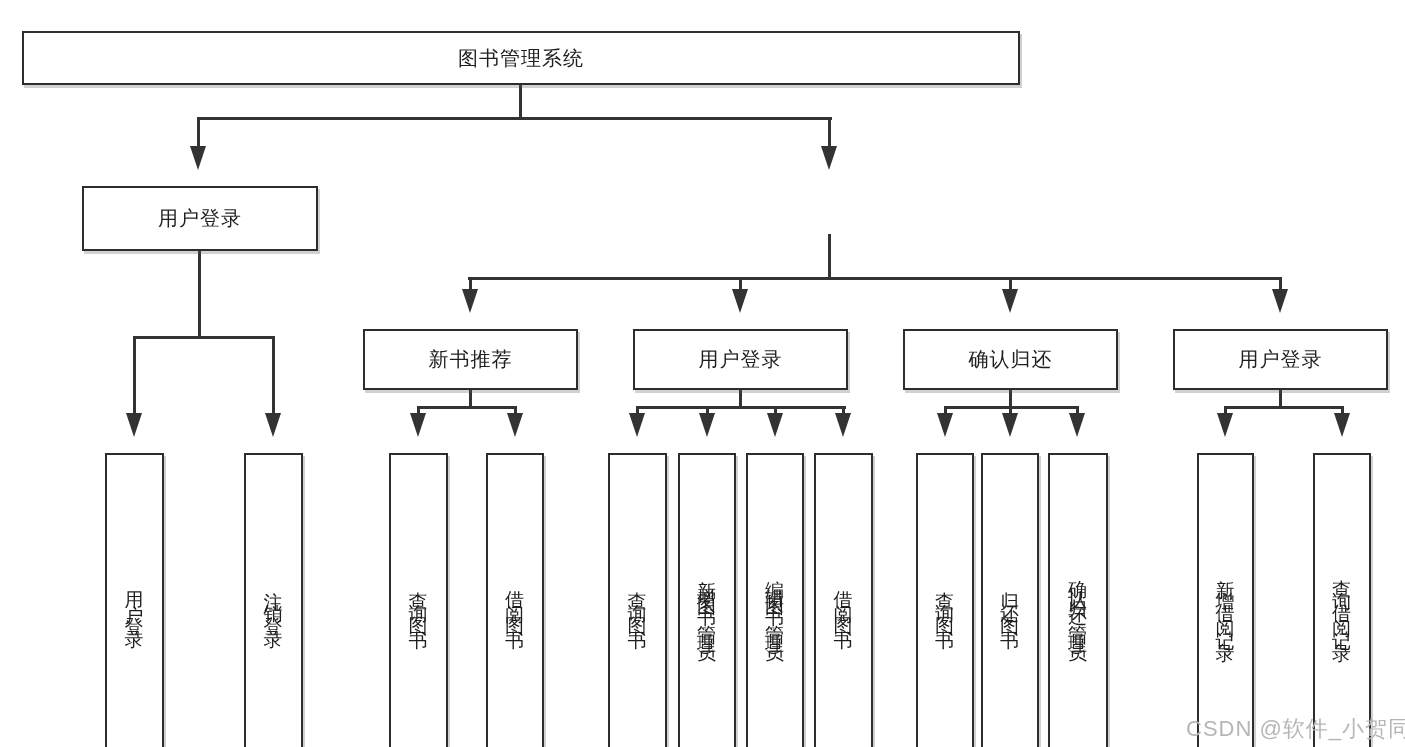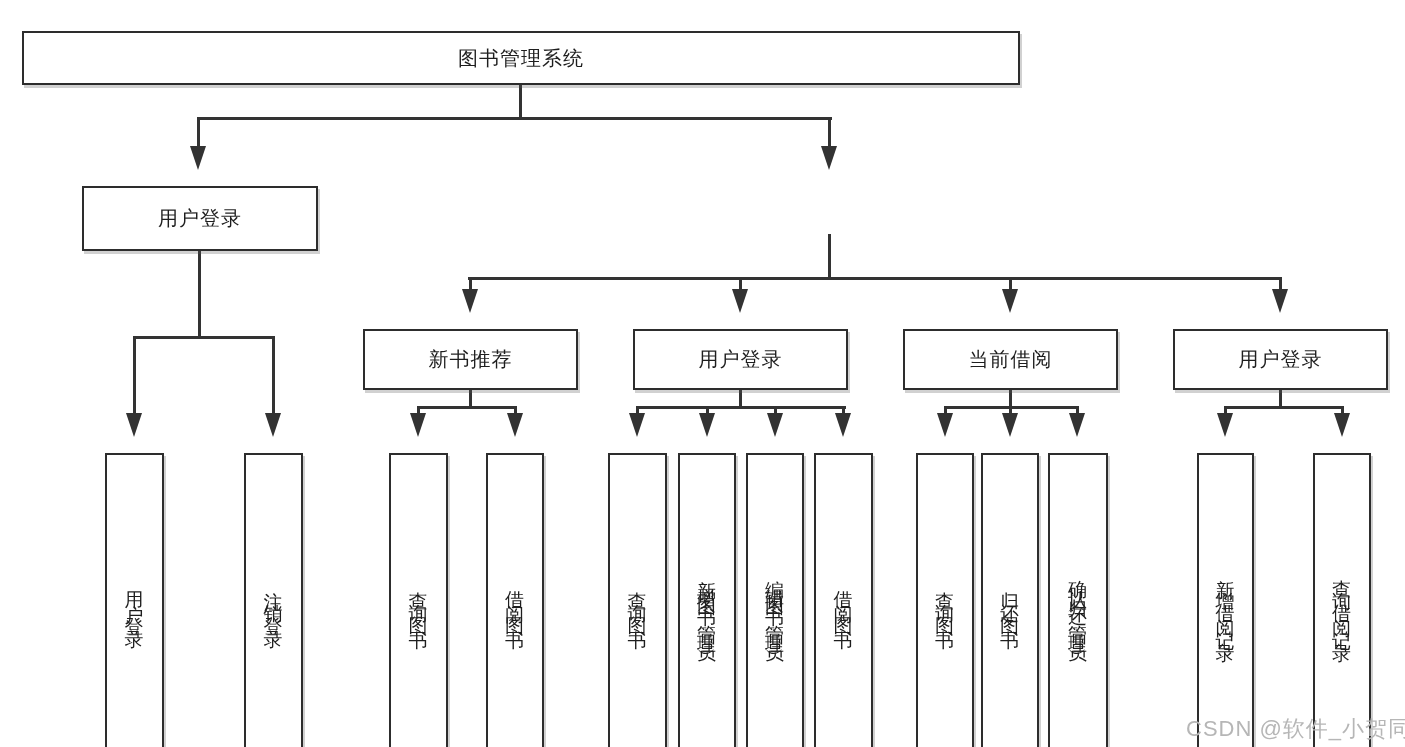--- a/index.html
+++ b/index.html
@@ -90,21 +90,21 @@
     <span>用户登录</span>
   </div>
 
   <div class="box hbox" style="left:363px;top:313px;width:215px;height:61px;">
     <span>新书推荐</span>
   </div>
   <div class="box hbox" style="left:633px;top:313px;width:215px;height:61px;">
     <span>用户登录</span>
   </div>
   <div class="box hbox" style="left:903px;top:313px;width:215px;height:61px;">
-    <span>当前借阅</span>
+    <span>确认归还</span>
   </div>
   <div class="box hbox" style="left:1173px;top:313px;width:215px;height:61px;">
     <span>用户登录</span>
   </div>
 
   <div class="box vbox" style="left:105px;top:437px;width:59px;height:297px;">
     <span>用户登录</span>
   </div>
   <div class="box vbox" style="left:244px;top:437px;width:59px;height:297px;">
     <span>注销登录</span>

